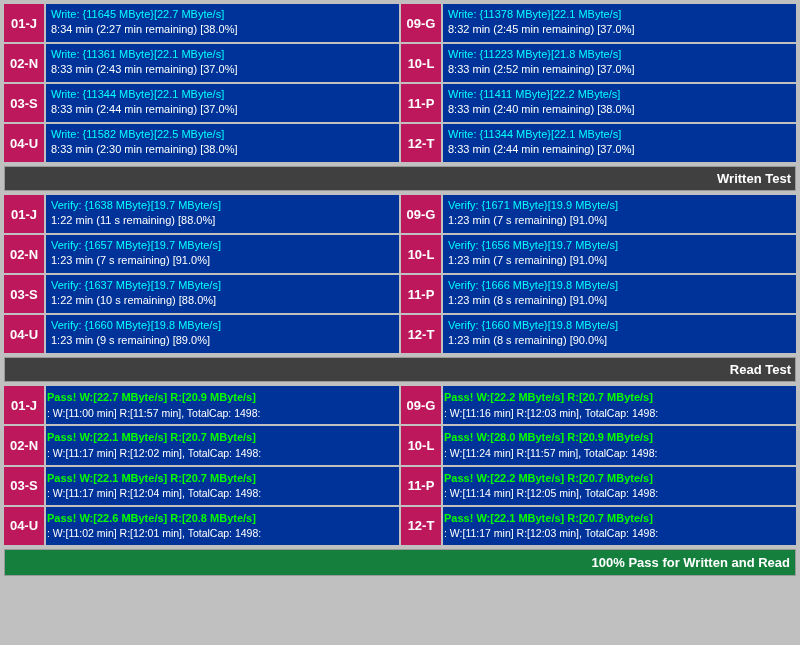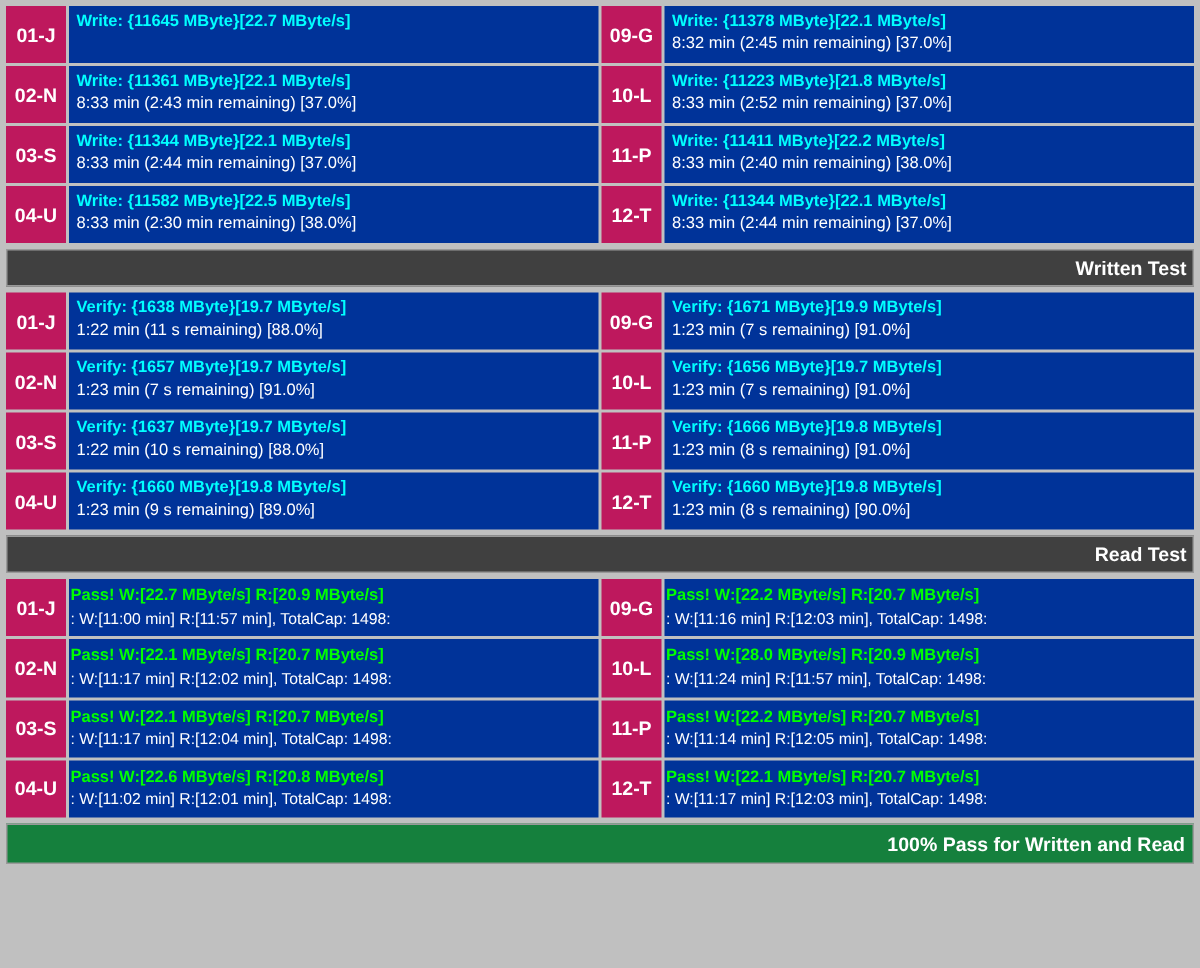--- a/index.html
+++ b/index.html
@@ -20,21 +20,21 @@
     }
     .cell {
       background: #003399;
       color: white;
       padding: 3px 5px;
       line-height: 1.4;
       min-height: 38px;
     }
     .cell-label {
       color: #00ffff;
-      font-weight: bold;
+      font-weight: normal;
       font-size: 11px;
     }
     .cell-value {
       color: white;
       font-size: 11px;
     }
     .device-label {
       background: #be185d;
       color: white;
       display: flex;
@@ -90,20 +90,21 @@
 <body>
 
 <div class="main-container">
 
   <div class="section">
     <div id="write-rows">
         <div class="full-row">
       <div class="device-label">01-J</div>
       <div class="cell">
         <div class="cell-label">Write: {11645 MByte}[22.7 MByte/s]</div>
+        <div class="cell-value">8:34 min (2:27 min remaining)  [38.0%]</div>
       </div>
       <div class="device-label">09-G</div>
       <div class="cell">
         <div class="cell-label">Write: {11378 MByte}[22.1 MByte/s]</div>
         <div class="cell-value">8:32 min (2:45 min remaining)  [37.0%]</div>
       </div>
     </div>
         <div class="full-row">
       <div class="device-label">02-N</div>
       <div class="cell">

